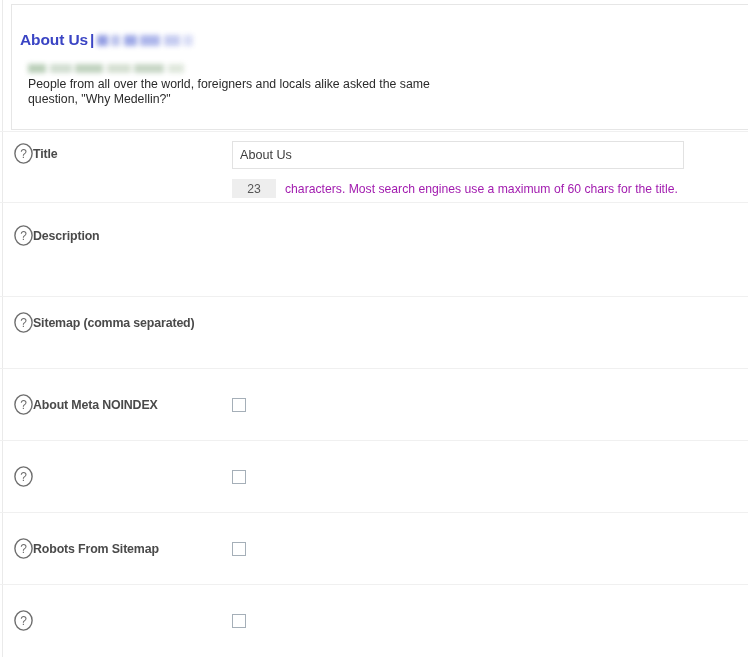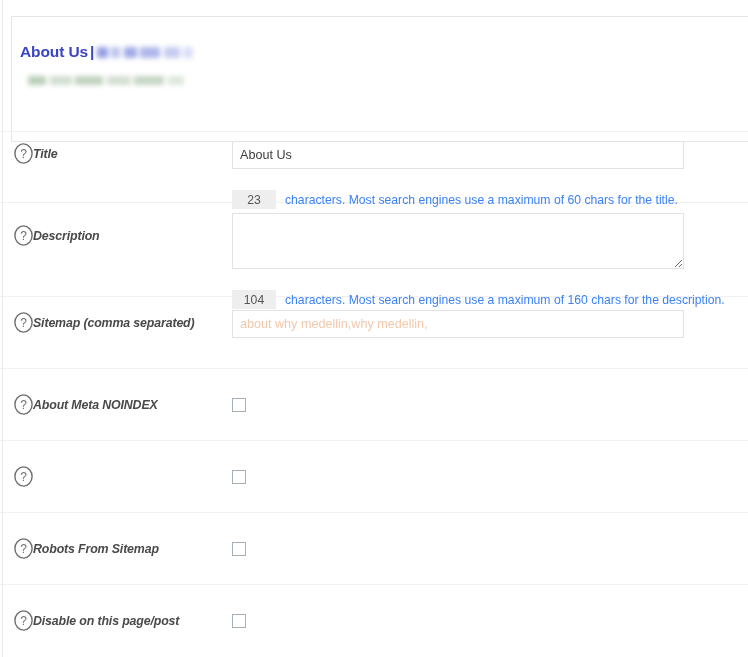--- a/index.html
+++ b/index.html
@@ -23,21 +23,21 @@
     top: 0;
     width: 1px;
     height: 657px;
     background: #eaeaea;
   }
 
   
   #preview-panel {
     position: absolute;
     left: 11px;
-    top: 16px;
+    top: 4px;
     right: -1px;
     height: 126px;
     border: 1px solid #e6e6e6;
     border-right: none;
     background: #ffffff;
     box-sizing: border-box;
   }
   #preview-inner {
     padding: 26px 0 0 8px;
   }
@@ -123,21 +123,20 @@
     height: 21px;
     flex: 0 0 auto;
     display: block;
   }
   .label-text {
     font-size: 12.4px;
     font-weight: bold;
     color: #4a4a4a;
     letter-spacing: -0.15px;
     white-space: nowrap;
-    font-style: italic;
   }
 
   .field-cell {
     position: absolute;
     left: 232px;
   }
   .text-input {
     width: 452px;
     height: 28px;
     border: 1px solid #e2e2e2;
@@ -162,41 +161,41 @@
     font-family: "Liberation Sans", sans-serif;
     font-size: 12.6px;
     color: #3c3c3c;
     padding: 5px 7px;
     outline: none;
     resize: vertical;
     display: block;
   }
 
   .counter-line {
-    margin-top: 21px;
+    margin-top: 10px;
     display: flex;
     align-items: center;
     text-align: right;
   }
   .counter-box {
     min-width: 44px;
     height: 19px;
     background: #eeeeee;
     color: #555555;
     font-size: 12.2px;
     display: flex;
     align-items: center;
     justify-content: center;
     padding: 0 5px;
     box-sizing: border-box;
   }
   .counter-note {
     margin-left: 9px;
     font-size: 12.2px;
-    color: #3b82f6;
+    color: #a21caf;
     white-space: nowrap;
   }
 
   .checkbox {
     width: 14px;
     height: 14px;
     border: 1px solid #a5afb8;
     background: #ffffff;
     box-sizing: border-box;
     display: block;
@@ -218,20 +217,21 @@
     <div class="preview-title-line">
       <span class="preview-title-text">About Us</span><span class="preview-title-sep">|</span><span class="blur-blob">
         <span style="width:11px;background:#8f9ae2;"></span><span style="width:3px;background:#ffffff;"></span><span style="width:9px;background:#b9c0ec;"></span><span style="width:4px;background:#ffffff;"></span><span style="width:13px;background:#9ba6e6;"></span><span style="width:3px;background:#ffffff;"></span><span style="width:20px;background:#aab3ea;"></span><span style="width:4px;background:#ffffff;"></span><span style="width:16px;background:#c3c9f0;"></span><span style="width:3px;background:#ffffff;"></span><span style="width:10px;background:#d9ddf6;"></span>
       </span>
     </div>
 
     <div id="preview-url-blur">
       <span style="width:18px;background:#b6ccb4;"></span><span style="width:4px;background:#ffffff;"></span><span style="width:22px;background:#cfdcce;"></span><span style="width:3px;background:#ffffff;"></span><span style="width:28px;background:#bdd0bb;"></span><span style="width:4px;background:#ffffff;"></span><span style="width:24px;background:#d3decf;"></span><span style="width:3px;background:#ffffff;"></span><span style="width:30px;background:#c4d4c2;"></span><span style="width:4px;background:#ffffff;"></span><span style="width:16px;background:#dde6da;"></span>
     </div>
 
+    <div id="preview-snippet">People from all over the world, foreigners and locals alike asked the same question, "Why Medellin?"</div>
 
   </div>
 </div>
 
 <div id="form">
 
   <div class="row row-title">
     <div class="label-cell" style="top:11px;">
       <svg class="help-icon" viewBox="0 0 19 21">
         <ellipse cx="9.5" cy="10.5" rx="8.6" ry="9.6" fill="none" stroke="#6e6e6e" stroke-width="1.4"></ellipse>
@@ -249,40 +249,30 @@
   </div>
 
   <div class="row row-description">
     <div class="label-cell" style="top:22px;">
       <svg class="help-icon" viewBox="0 0 19 21">
         <ellipse cx="9.5" cy="10.5" rx="8.6" ry="9.6" fill="none" stroke="#6e6e6e" stroke-width="1.4"></ellipse>
         <text x="9.5" y="14.8" text-anchor="middle" font-family="Liberation Sans, sans-serif" font-size="12" fill="#6e6e6e">?</text>
       </svg>
       <span class="label-text">Description</span>
     </div>
-    <div class="field-cell" style="top:10px;">
-      <textarea class="textarea-input" id="description-input" style=""></textarea>
-      <div class="counter-line">
-        <div class="counter-box">104</div>
-        <div class="counter-note">characters. Most search engines use a maximum of 160 chars for the description.</div>
-      </div>
-    </div>
   </div>
 
   <div class="row row-keywords">
     <div class="label-cell" style="top:15px;">
       <svg class="help-icon" viewBox="0 0 19 21">
         <ellipse cx="9.5" cy="10.5" rx="8.6" ry="9.6" fill="none" stroke="#6e6e6e" stroke-width="1.4"></ellipse>
         <text x="9.5" y="14.8" text-anchor="middle" font-family="Liberation Sans, sans-serif" font-size="12" fill="#6e6e6e">?</text>
       </svg>
       <span class="label-text">Sitemap (comma separated)</span>
     </div>
-    <div class="field-cell" style="top:13px;">
-      <input class="text-input" id="keywords-input" type="text" placeholder="about why medellin,why medellin," style="">
-    </div>
   </div>
 
   <div class="row row-check">
     <div class="label-cell" style="top:25px;">
       <svg class="help-icon" viewBox="0 0 19 21">
         <ellipse cx="9.5" cy="10.5" rx="8.6" ry="9.6" fill="none" stroke="#6e6e6e" stroke-width="1.4"></ellipse>
         <text x="9.5" y="14.8" text-anchor="middle" font-family="Liberation Sans, sans-serif" font-size="12" fill="#6e6e6e">?</text>
       </svg>
       <span class="label-text">About Meta NOINDEX</span>
     </div>
@@ -315,20 +305,19 @@
       <input class="checkbox" type="checkbox" style="">
     </div>
   </div>
 
   <div class="row row-check">
     <div class="label-cell" style="top:25px;">
       <svg class="help-icon" viewBox="0 0 19 21">
         <ellipse cx="9.5" cy="10.5" rx="8.6" ry="9.6" fill="none" stroke="#6e6e6e" stroke-width="1.4"></ellipse>
         <text x="9.5" y="14.8" text-anchor="middle" font-family="Liberation Sans, sans-serif" font-size="12" fill="#6e6e6e">?</text>
       </svg>
-      <span class="label-text">Disable on this page/post</span>
     </div>
     <div class="field-cell" style="top:29px;">
       <input class="checkbox" type="checkbox" style="">
     </div>
   </div>
 
 </div>
 
 </body></html>

